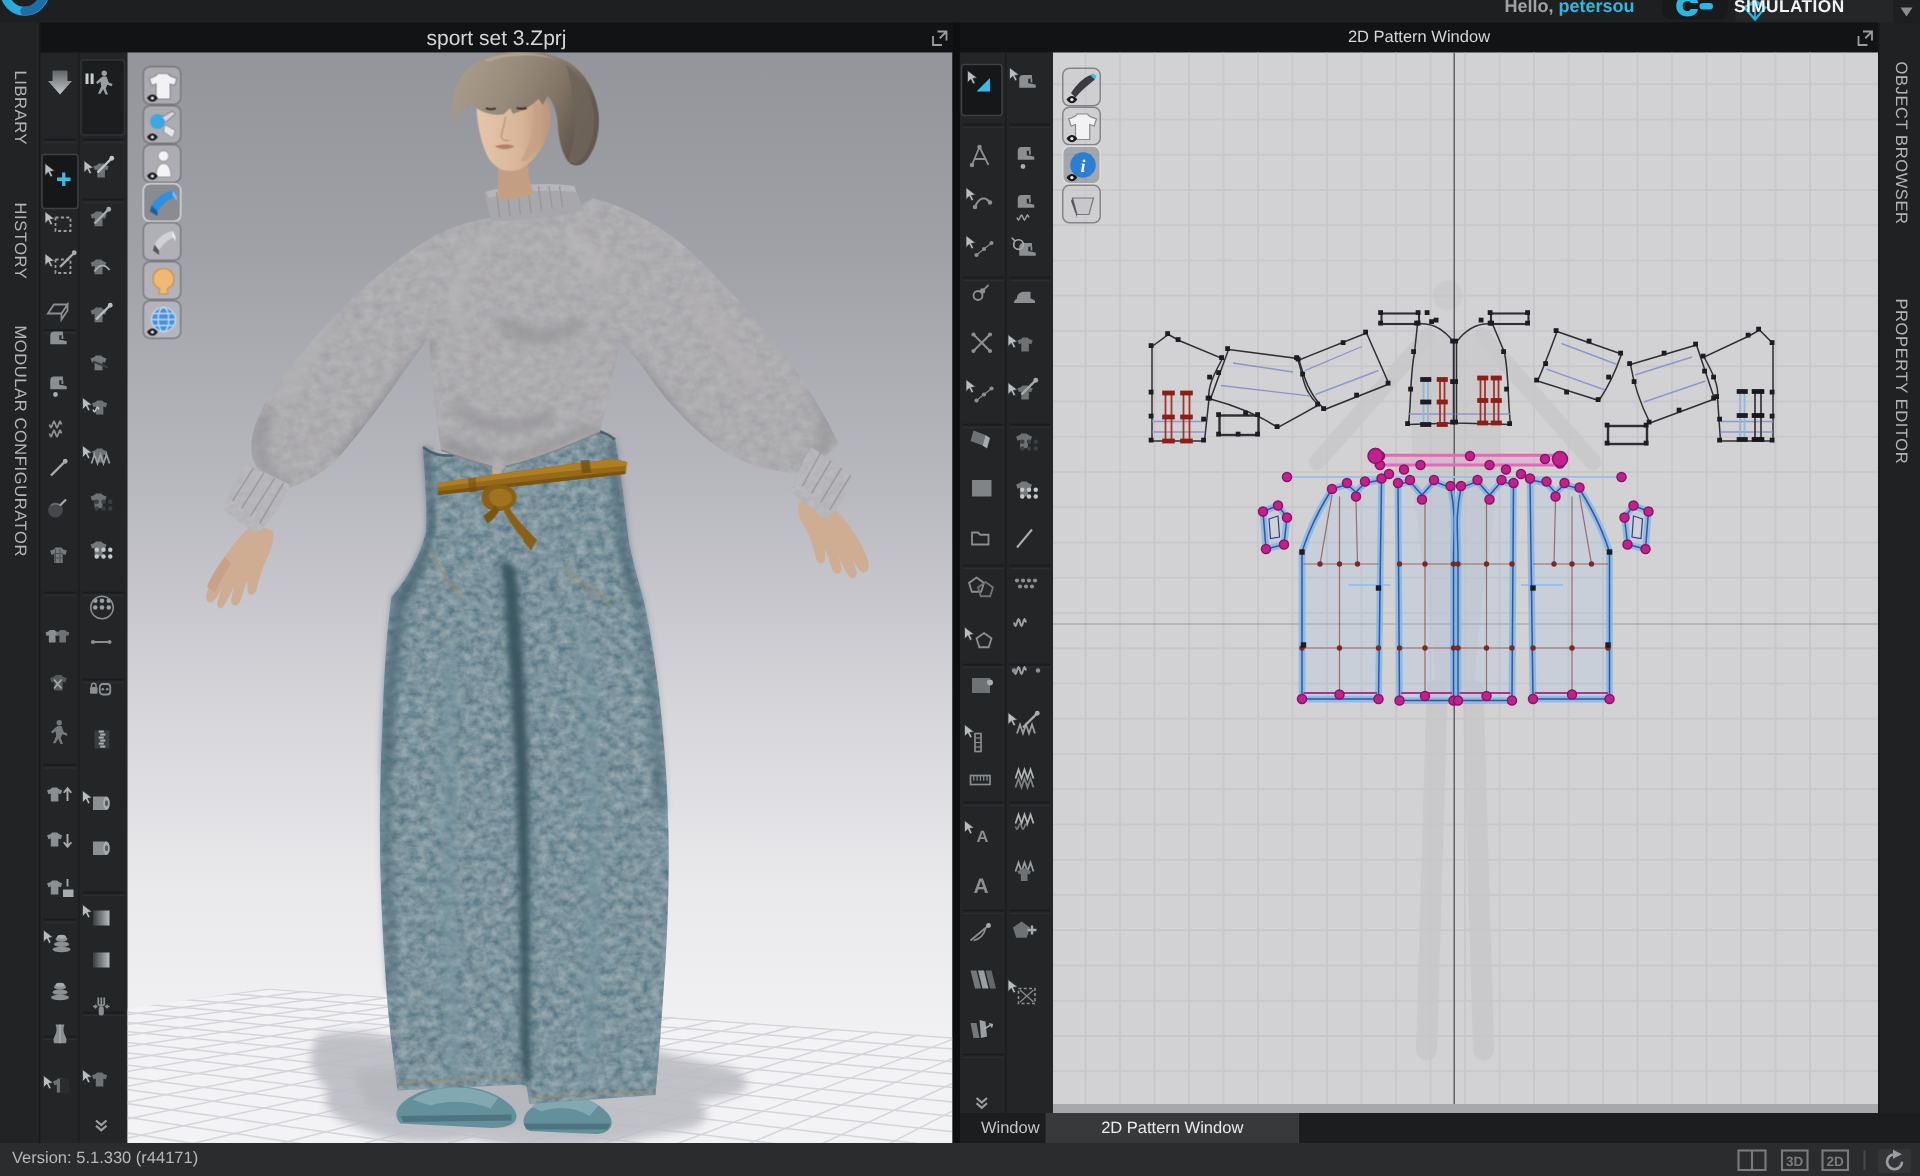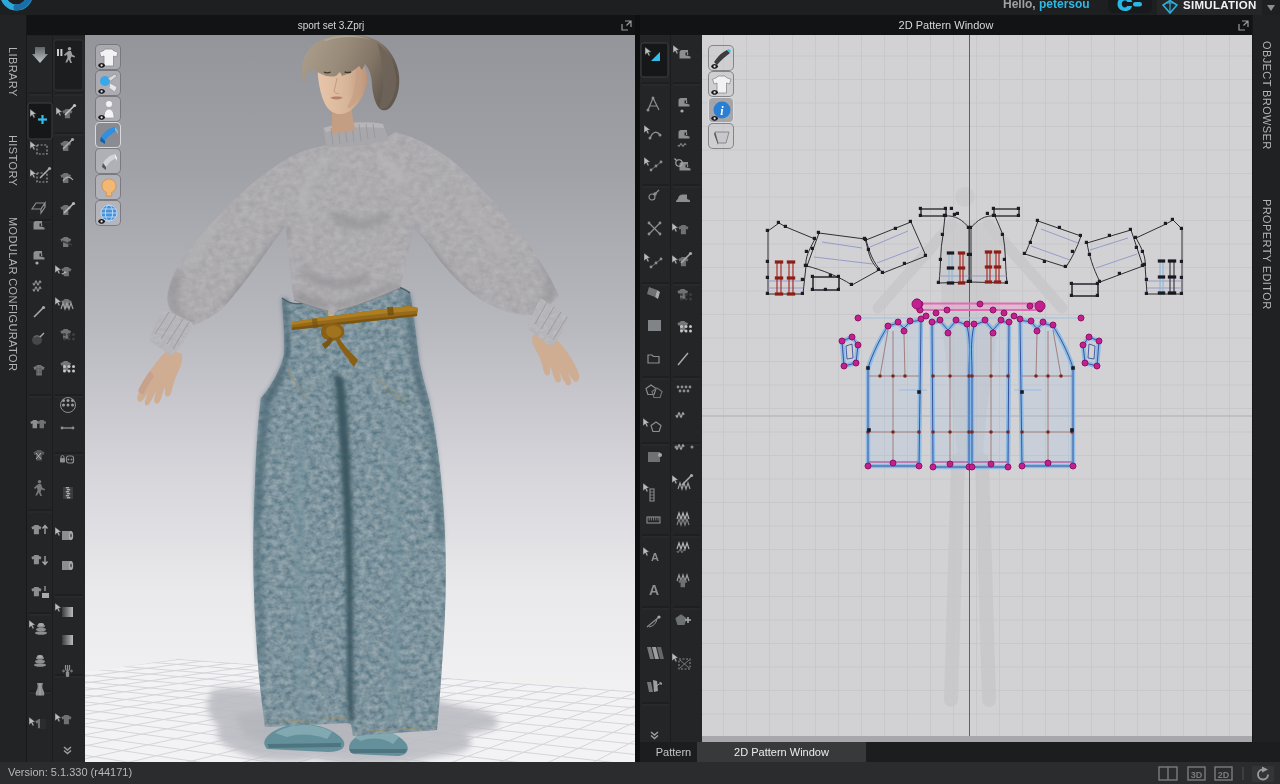--- a/index.html
+++ b/index.html
@@ -3,21 +3,21 @@
 <meta charset="utf-8">
 <style>
 html,body{margin:0;padding:0;width:1280px;height:784px;overflow:hidden;background:#1d1f21;}
 *{box-sizing:border-box;}
 body{font-family:"Liberation Sans",sans-serif;}
 #app{position:relative;width:1280px;height:784px;}
 .abs{position:absolute;}
 #topbar{left:0;top:0;width:1280px;height:15px;background:#1d1f21;}
 #leftstrip{left:0;top:15px;width:27px;height:747px;background:#212325;border-right:1px solid #161819;}
 .vtext{position:absolute;writing-mode:vertical-rl;text-orientation:sideways;color:#b2b4b6;font-size:11px;letter-spacing:0.4px;white-space:nowrap;}
-#titlebar3d{left:27px;top:15px;width:608px;height:20px;background:#121314;color:#d6d7d8;font-size:10px;text-align:center;line-height:21px;}
+#titlebar3d{left:27px;top:15px;width:608px;height:20px;background:#121314;color:#d6d7d8;font-size:14px;text-align:center;line-height:21px;}
 #titlebar2d{left:640px;top:15px;width:612px;height:20px;background:#121314;color:#d6d7d8;font-size:11px;text-align:center;line-height:21px;}
 #toolbar3d{left:27px;top:35px;width:58px;height:727px;background:#232527;}
 #toolbar2d{left:640px;top:35px;width:62px;height:707px;background:#232527;}
 #canvas3d{left:85px;top:35px;width:550px;height:727px;background:linear-gradient(180deg,#94949b 0%,#a0a0a7 18%,#b8b8bf 40%,#d5d5da 60%,#e9e9ec 76%,#f2f2f3 92%);overflow:hidden;}
 #gap{left:635px;top:15px;width:5px;height:747px;background:#0e0f10;}
 #canvas2d{left:702px;top:35px;width:550px;height:707px;background:#d2d2d4;overflow:hidden;}
 #rightstrip{left:1252px;top:15px;width:28px;height:727px;background:#1f2123;border-left:1px solid #161819;}
 #tabbar{left:640px;top:742px;width:640px;height:20px;background:#1b1d1f;}
 #statusbar{left:0;top:762px;width:1280px;height:22px;background:#2a2c2e;}
 .gridbg{position:absolute;left:0;top:0;width:100%;height:100%;
@@ -41,21 +41,21 @@
     <div class="abs" style="left:1108px;top:-8px;width:44px;height:21px;background:#17191a;border-radius:6px;"></div>
     <svg class="abs" style="left:1117px;top:-4px;" width="26" height="17" viewBox="0 0 26 17">
       <path d="M7,1 C3,1 0.5,4 0.5,8 C0.5,12 3.5,15 8,15 C12,15 14.5,13 15,10 L10,10 C9.6,11 9,11.4 8,11.4 C6,11.4 4.8,10 4.8,8 C4.8,6 6,4.6 8,4.6 C9,4.6 9.8,5 10.2,6 L15.2,6 C14.6,3 12,1 8,1 Z" fill="#29b7e4"></path>
       <rect x="16" y="6" width="9" height="4.4" rx="2.2" fill="#29b7e4"></rect>
     </svg>
     <div class="abs" style="left:1157px;top:0;width:105px;height:15px;background:#242628;"></div>
     <svg class="abs" style="left:1162px;top:0px;" width="16" height="14" viewBox="0 0 16 14">
       <path d="M8,0.5 L15,5 L8,13 L1,5 Z" fill="none" stroke="#2bb2de" stroke-width="1.6"></path>
       <path d="M4.5,3 L11.5,3 M8,0.5 L8,13" fill="none" stroke="#2bb2de" stroke-width="1.2"></path>
     </svg>
-    <div class="abs" style="left:1183px;top:-1px;font-size:11.5px;font-weight:bold;color:#f2f3f4;letter-spacing:0.3px;">SIMULATION</div>
+    <div class="abs" style="left:1156px;top:-1px;font-size:11.5px;font-weight:bold;color:#f2f3f4;letter-spacing:0.3px;">SIMULATION</div>
     <svg class="abs" style="left:1266px;top:4px;" width="10" height="8" viewBox="0 0 10 8">
         <path d="M1,1 L9,1 L5,7 Z" fill="#8b8d8f"></path>
       </svg>
   </div>
   <div id="leftstrip" class="abs">
     <div class="vtext" style="left:7px;top:32px;">LIBRARY</div>
     <div class="vtext" style="left:7px;top:120px;">HISTORY</div>
     <div class="vtext" style="left:7px;top:202px;">MODULAR CONFIGURATOR</div>
   </div>
   <div id="titlebar3d" class="abs">sport set 3.Zprj<svg class="abs" style="left:594px;top:5px;" width="11" height="11" viewBox="0 0 11 11">
@@ -1156,21 +1156,21 @@
           <path d="M6,8 L20,8 L17,19 L9,19 Z" fill="#c8c8cc" stroke="#77777c" stroke-width="0.8"></path>
           <path d="M6,8 L9,19 L9,21 L5,10 Z" fill="#55555a"></path>
         </svg>
       </div>
   </div>
   <div id="rightstrip" class="abs">
     <div class="vtext" style="left:8px;top:26px;">OBJECT BROWSER</div>
     <div class="vtext" style="left:8px;top:184px;">PROPERTY EDITOR</div>
   </div>
   <div id="tabbar" class="abs">
-    <div class="abs" style="left:5px;top:0;width:57px;height:20px;color:#c4c6c8;font-size:11px;text-align:center;line-height:20px;">Pattern</div>
+    <div class="abs" style="left:5px;top:0;width:57px;height:20px;color:#c4c6c8;font-size:11px;text-align:center;line-height:20px;">Window</div>
     <div class="abs" style="left:57px;top:0;width:169px;height:20px;background:#37393b;color:#eceded;font-size:11px;text-align:center;line-height:20px;">2D Pattern Window</div>
   </div>
   <div id="statusbar" class="abs">
     <div class="abs" style="left:8px;top:4px;color:#b6b8ba;font-size:11px;text-align:center;">Version: 5.1.330 (r44171)</div>
     <svg class="abs" style="left:1158px;top:4px;" width="120" height="16" viewBox="0 0 120 16">
       <g stroke="#797c7e" fill="none" stroke-width="1.4">
         <rect x="1" y="1" width="18" height="13"></rect>
           <line x1="10" y1="1" x2="10" y2="14"></line>
         <rect x="30" y="1" width="17" height="13"></rect>
         <rect x="57" y="1" width="17" height="13"></rect>

